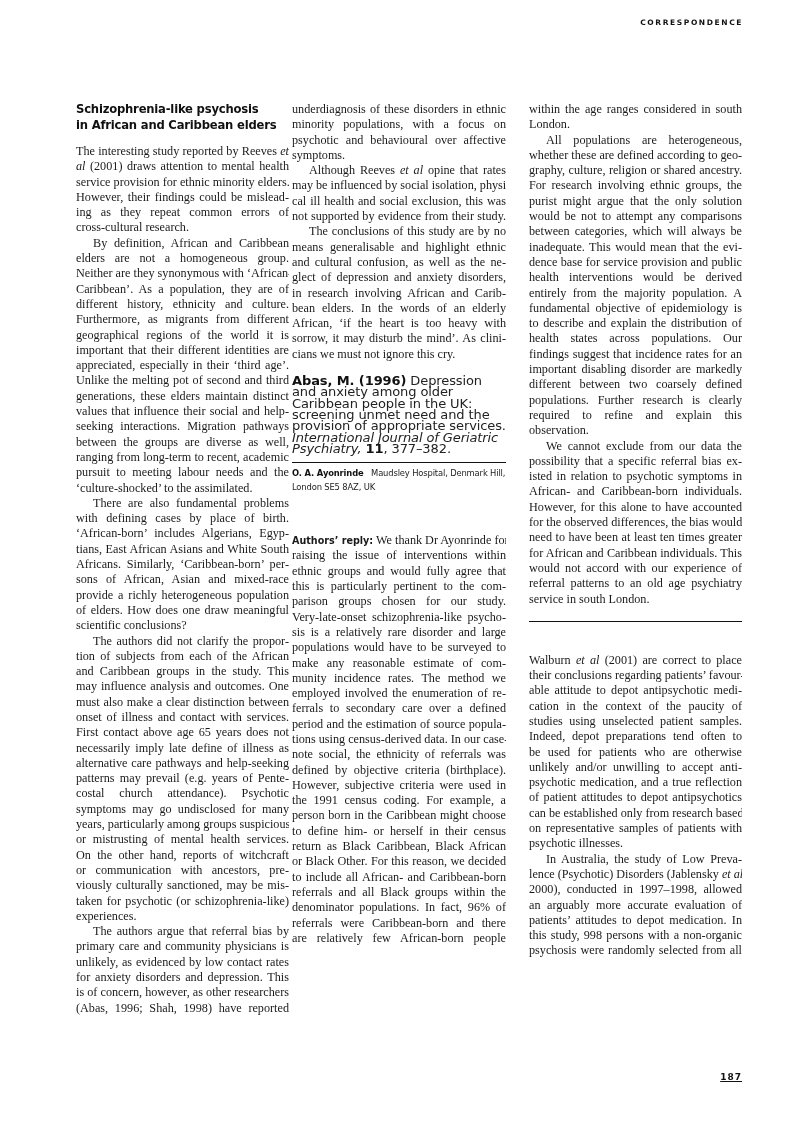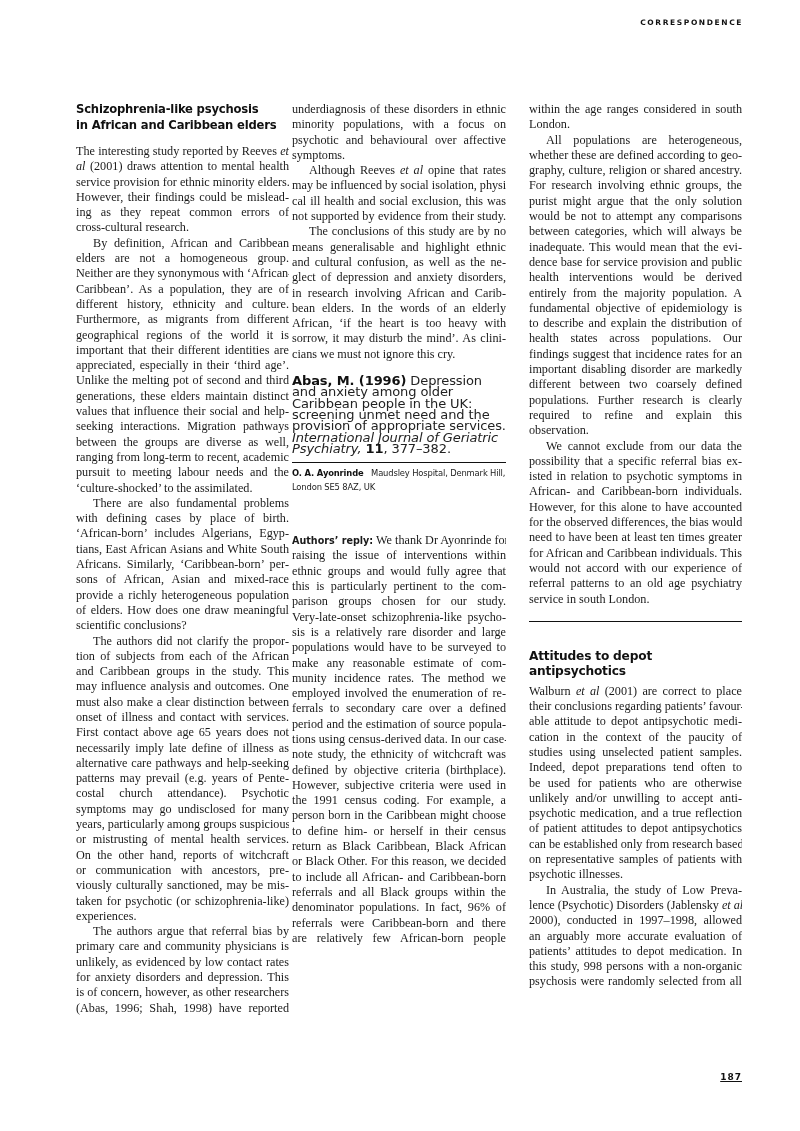--- a/index.html
+++ b/index.html
@@ -156,21 +156,21 @@
       <div class="line">parison groups chosen for our study.</div>
       <div class="line">Very-late-onset schizophrenia-like psycho-</div>
       <div class="line">sis is a relatively rare disorder and large</div>
       <div class="line">populations would have to be surveyed to</div>
       <div class="line">make any reasonable estimate of com-</div>
       <div class="line">munity incidence rates. The method we</div>
       <div class="line">employed involved the enumeration of re-</div>
       <div class="line">ferrals to secondary care over a defined</div>
       <div class="line">period and the estimation of source popula-</div>
       <div class="line">tions using census-derived data. In our case-</div>
-      <div class="line">note study, the ethnicity of witchcraft was</div>
+      <div class="line">note social, the ethnicity of referrals was</div>
       <div class="line">defined by objective criteria (birthplace).</div>
       <div class="line">However, subjective criteria were used in</div>
       <div class="line">the 1991 census coding. For example, a</div>
       <div class="line">person born in the Caribbean might choose</div>
       <div class="line">to define him- or herself in their census</div>
       <div class="line">return as Black Caribbean, Black African</div>
       <div class="line">or Black Other. For this reason, we decided</div>
       <div class="line">to include all African- and Caribbean-born</div>
       <div class="line">referrals and all Black groups within the</div>
       <div class="line">denominator populations. In fact, 96% of</div>
@@ -211,21 +211,20 @@
       <div class="line">for the observed differences, the bias would</div>
       <div class="line">need to have been at least ten times greater</div>
       <div class="line">for African and Caribbean individuals. This</div>
       <div class="line">would not accord with our experience of</div>
       <div class="line">referral patterns to an old age psychiatry</div>
       <div class="line last">service in south London.</div>
     </div>
   <div style="height:14px"></div>
   <div class="rule"></div>
   <div style="height:27px"></div>
-  <div class="heading" style="font-size:12.2px;">Attitudes to depot antipsychotics</div>
   <div style="height:4px"></div>
   <div id="l2c3">
       <div class="line">Walburn <i>et al</i> (2001) are correct to place</div>
       <div class="line">their conclusions regarding patients’ favour-</div>
       <div class="line">able attitude to depot antipsychotic medi-</div>
       <div class="line">cation in the context of the paucity of</div>
       <div class="line">studies using unselected patient samples.</div>
       <div class="line">Indeed, depot preparations tend often to</div>
       <div class="line">be used for patients who are otherwise</div>
       <div class="line">unlikely and/or unwilling to accept anti-</div>

